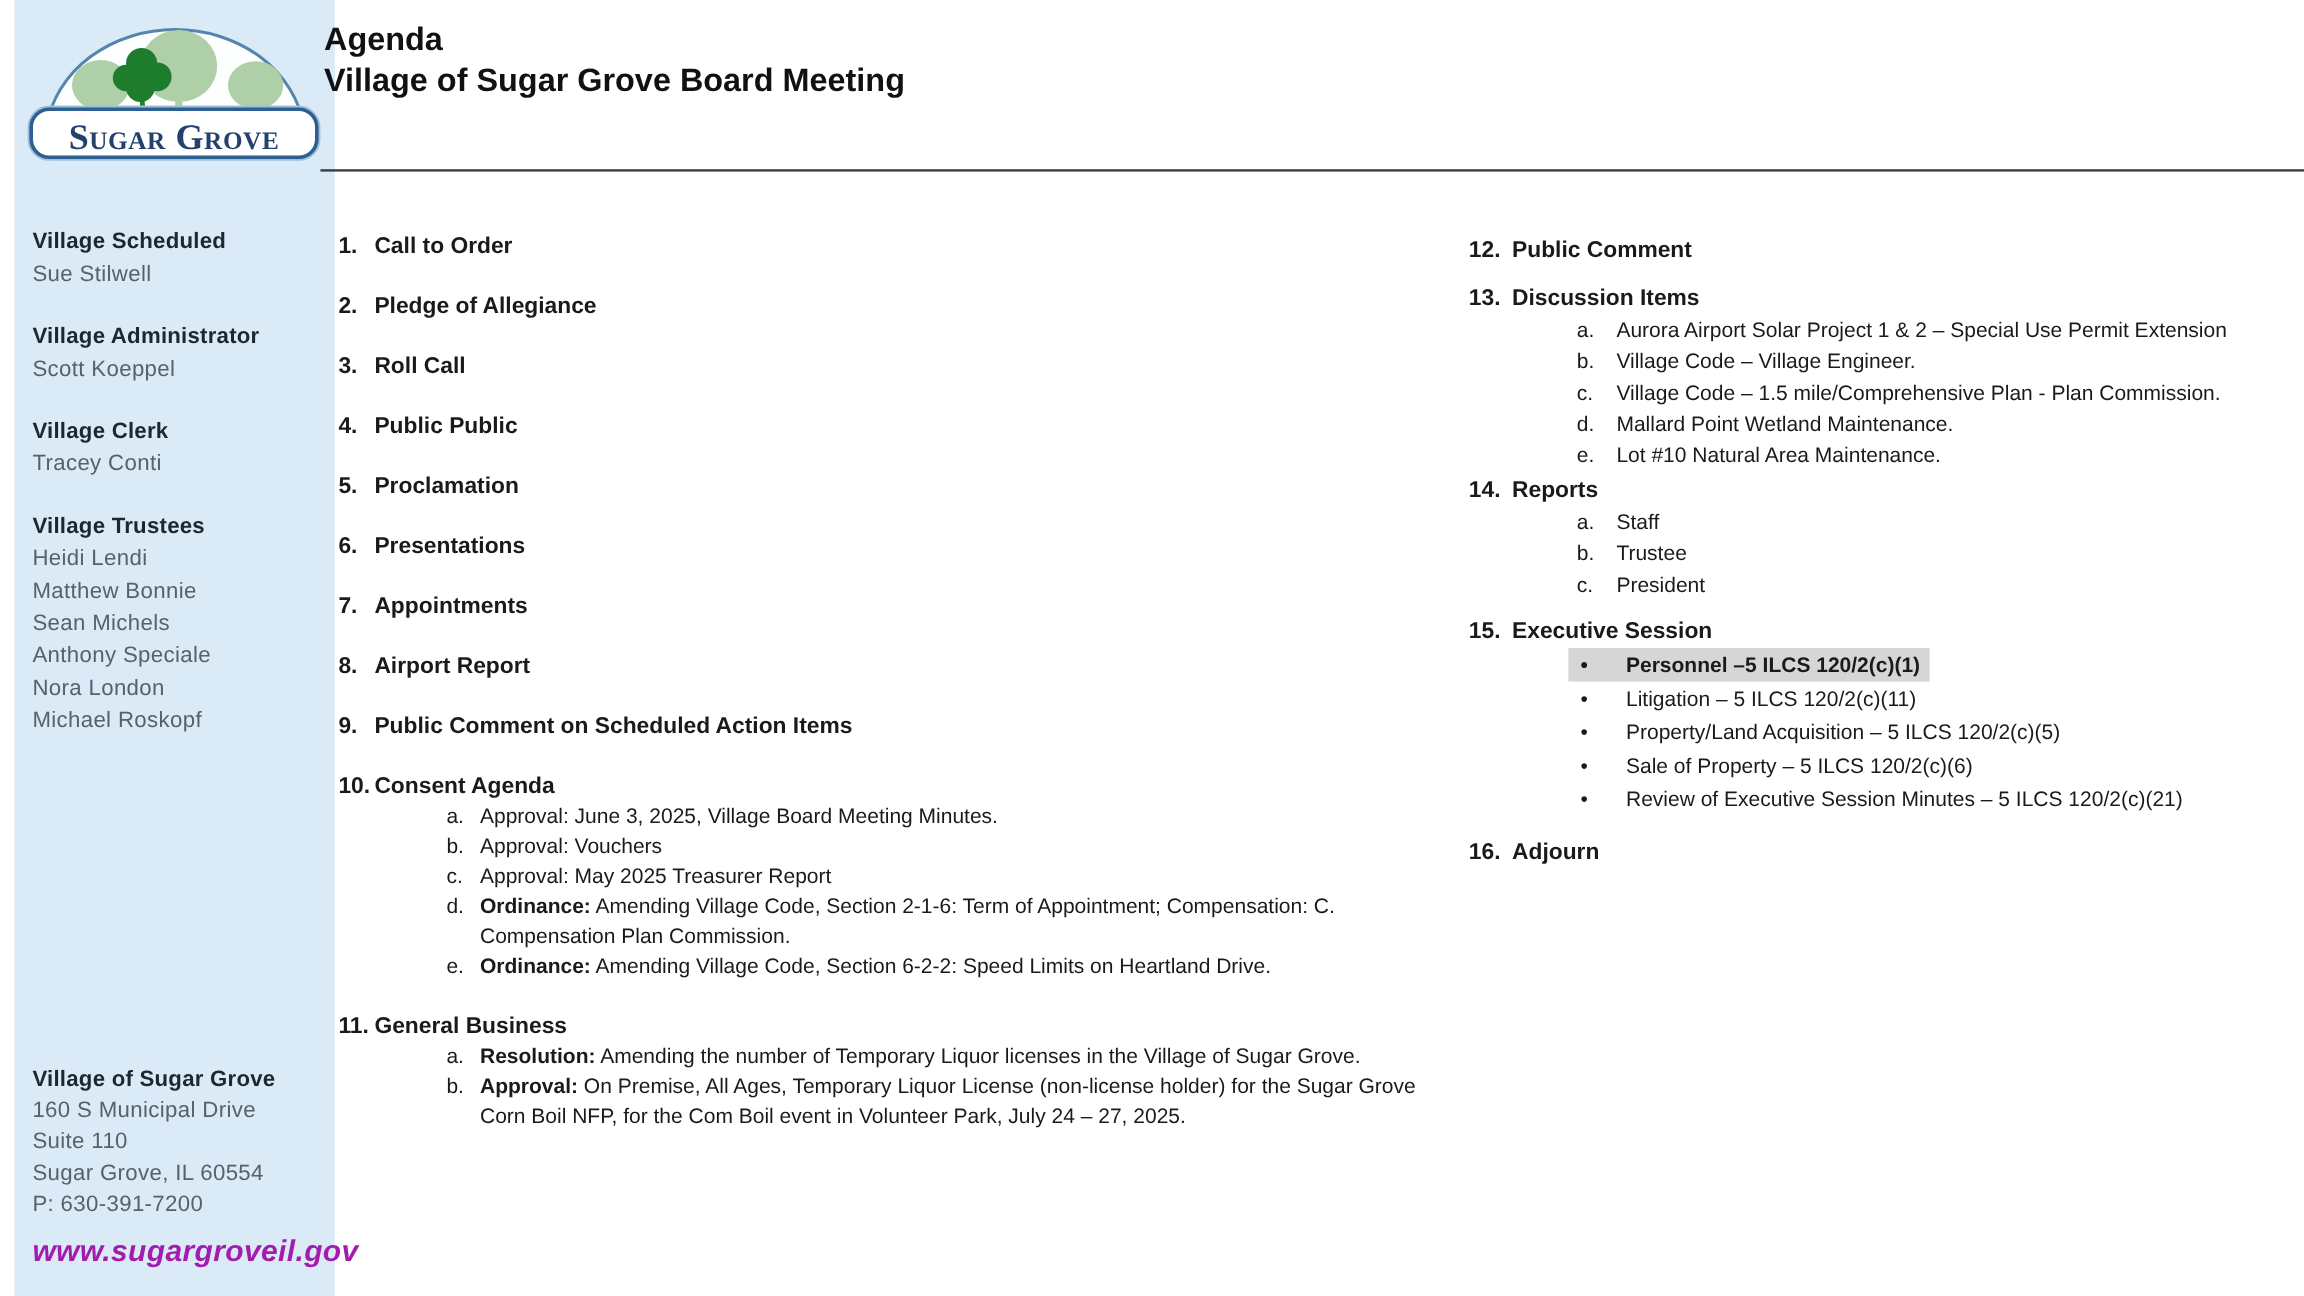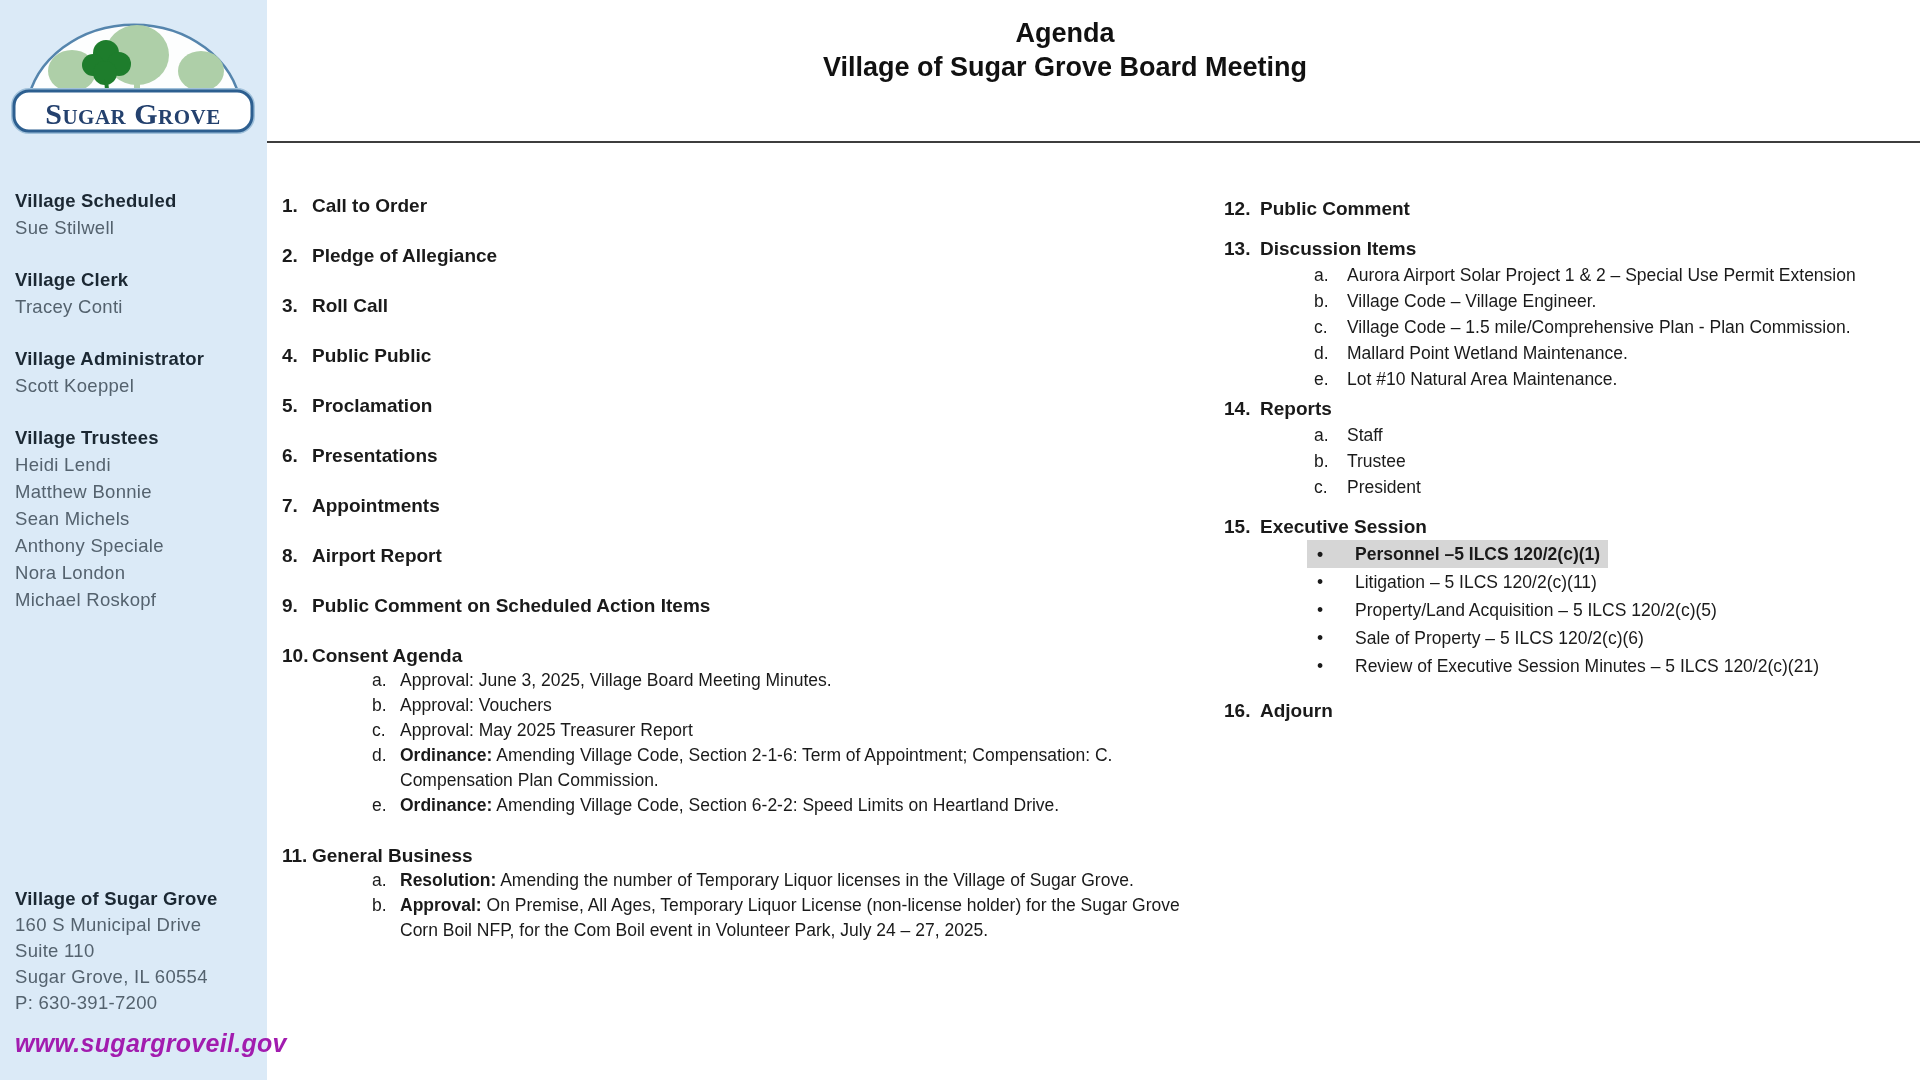--- a/index.html
+++ b/index.html
@@ -8,42 +8,42 @@
     font-family: "Liberation Sans", sans-serif;
     background: #ffffff;
     position: relative;
     overflow: hidden;
     color: #1a1a1a;
   }
   .page { position: absolute; inset: 0; width: 1920px; height: 1080px; background: #fff; }
 
   
   .sidebar {
-    position: absolute; left: 0; top: 0; width: 267px; height: 1080px;
+    position: absolute; left: 12px; top: 0; width: 267px; height: 1080px;
     background: #dbeaf7;
   }
   .logo-wrap { position: absolute; left: 9px; top: 5px; width: 250px; height: 130px; }
   .officials { position: absolute; left: 15px; top: 188px; width: 244px; }
   .official-group { margin-bottom: 26px; }
   .off-title {
     font-size: 18.5px; font-weight: bold; color: #1b2833;
     line-height: 26px; letter-spacing: 0.2px;
   }
   .off-name {
     font-size: 18.5px; color: #54626e; line-height: 27px; letter-spacing: 0.3px;
   }
   .sidebar-footer { position: absolute; left: 15px; top: 886px; width: 250px; }
   .footer-org  { font-size: 18.5px; font-weight: bold; color: #1b2833; line-height: 26px; letter-spacing: 0.2px; }
   .footer-line { font-size: 18.5px; color: #54626e; line-height: 26px; letter-spacing: 0.3px; }
   .footer-web  { font-size: 25px; font-weight: bold; color: #a21caf; line-height: 26px; margin-top: 14px; letter-spacing: 0.3px; font-style: italic; }
 
   
   .header-title {
     position: absolute; left: 270px; top: 16px; width: 1590px;
-    text-align: center; font-size: 27px; font-weight: bold; line-height: 34px; color: #111;
+    text-align: left; font-size: 27px; font-weight: bold; line-height: 34px; color: #111;
   }
   .rule { position: absolute; left: 267px; top: 141px; width: 1653px; height: 2px; background: #3e3e3e; }
 
   
   .col-left  { position: absolute; left: 282px; top: 194px; width: 910px; }
   .col-right { position: absolute; left: 1224px; top: 196px; width: 708px; }
 
   .item-head { display: flex; font-weight: bold; font-size: 19px; }
   .col-left  .item-head { line-height: 24px; }
   .col-right .item-head { line-height: 26px; white-space: nowrap; }
@@ -106,26 +106,26 @@
         <text x="124" y="119" font-family="Liberation Serif, serif" font-weight="bold" font-size="30" text-anchor="middle" fill="#24416e" style="font-variant: small-caps;" letter-spacing="0.5" data-name="logo-wordmark">Sugar Grove</text>
       </svg>
     </div>
 
     <div class="officials" id="officials" data-name="officials-list">
         <div class="official-group" data-name="official-group">
           <div class="off-title" data-name="official-title">Village Scheduled</div>
           <div class="off-name" data-name="official-name">Sue Stilwell</div>
         </div>
         <div class="official-group" data-name="official-group">
+          <div class="off-title" data-name="official-title">Village Administrator</div>
+          <div class="off-name" data-name="official-name">Scott Koeppel</div>
+        </div>
+        <div class="official-group" data-name="official-group">
           <div class="off-title" data-name="official-title">Village Clerk</div>
           <div class="off-name" data-name="official-name">Tracey Conti</div>
-        </div>
-        <div class="official-group" data-name="official-group">
-          <div class="off-title" data-name="official-title">Village Administrator</div>
-          <div class="off-name" data-name="official-name">Scott Koeppel</div>
         </div>
         <div class="official-group" data-name="official-group">
           <div class="off-title" data-name="official-title">Village Trustees</div>
           <div class="off-name" data-name="official-name">Heidi Lendi</div>
           <div class="off-name" data-name="official-name">Matthew Bonnie</div>
           <div class="off-name" data-name="official-name">Sean Michels</div>
           <div class="off-name" data-name="official-name">Anthony Speciale</div>
           <div class="off-name" data-name="official-name">Nora London</div>
           <div class="off-name" data-name="official-name">Michael Roskopf</div>
         </div>

